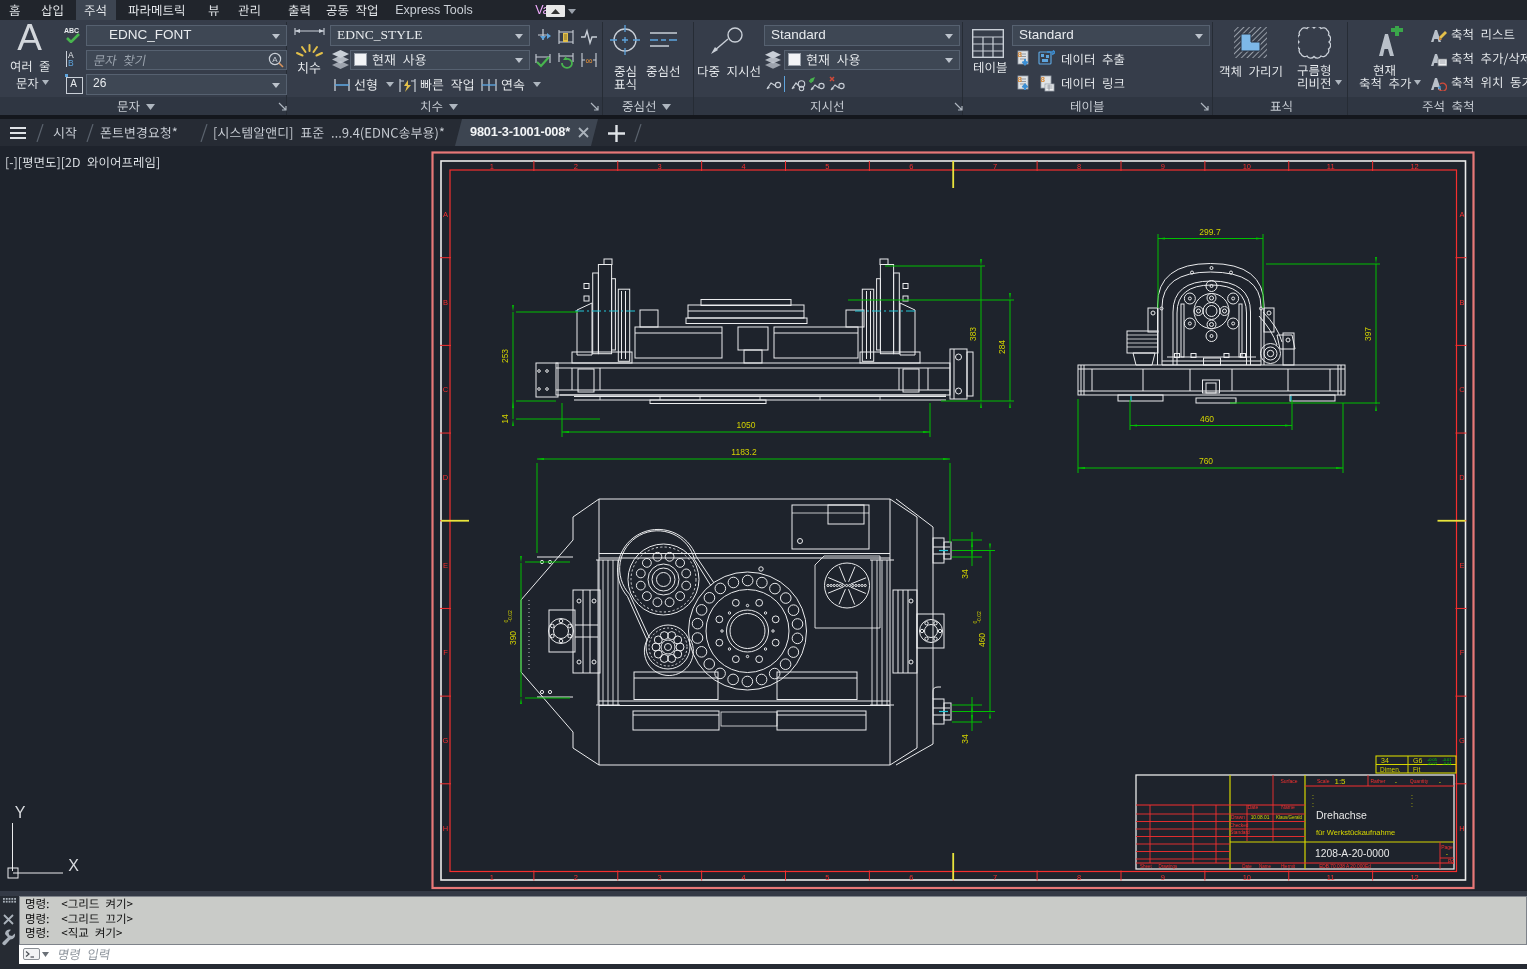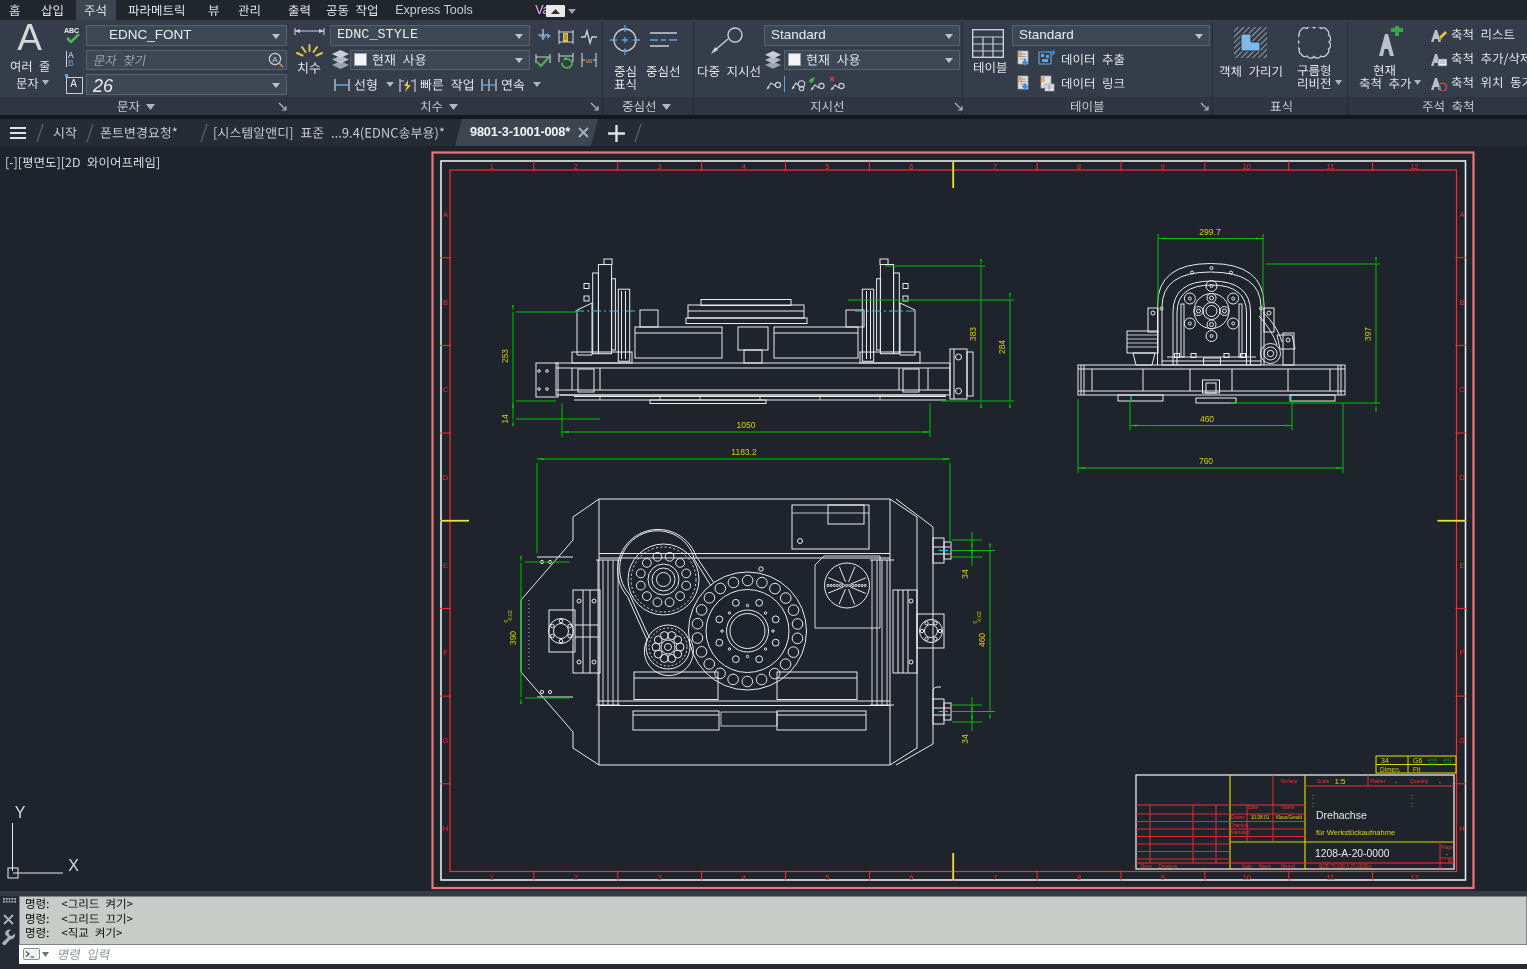--- a/index.html
+++ b/index.html
@@ -228,21 +228,21 @@
         <use href="#k24" x="2360"></use>
         <use href="#k25" x="3280"></use>
       </g>
     </svg>
     <svg style="position:absolute;left:268px;top:52px;" width="16" height="16" viewBox="0 0 16 16">
       <circle cx="7" cy="7" r="5.6" stroke="#c9cfd7" stroke-width="1.2" fill="none"></circle>
       <text x="7" y="10" font-size="8" fill="#c9cfd7" text-anchor="middle" font-family="Liberation Sans">A</text>
       <path d="M11 11 L15 15" stroke="#d9935c" stroke-width="1.6"></path>
     </svg>
     <div style="position:absolute;left:86px;top:74px;width:201px;height:21px;background:#3e4754;border:1px solid #566170;box-sizing:border-box;"></div>
-    <div style="position:absolute;top:77.075px;left:93px;font-family:'Liberation Sans',sans-serif;font-size:18px;color:#e8ebee;white-space:pre;line-height:1;font-style:italic;">26</div>
+    <div style="position:absolute;top:77.075px;left:93px;font-family:'Liberation Sans',sans-serif;font-size:12px;color:#e8ebee;white-space:pre;line-height:1;">26</div>
     <svg style="position:absolute;left:272px;top:82.5px;" width="8" height="5" viewBox="0 0 8 5">
       <path d="M0 0 L8 0 L4 5 Z" fill="#bcc3cc"></path>
     </svg>
     <svg style="position:absolute;left:116.5px;top:98.0px;overflow:visible" width="23" height="19" fill="#c9ced5">
       <g transform="translate(0,13.12) scale(0.012500,-0.012500)">
         <use href="#k22" x="0"></use>
         <use href="#k23" x="920"></use>
       </g>
     </svg>
     <svg style="position:absolute;left:145.5px;top:104px;" width="9" height="6" viewBox="0 0 9 6">
@@ -262,21 +262,21 @@
         <path d="M29 26 L23.5 28.5"></path>
       </g>
     </svg>
     <svg style="position:absolute;left:297.0px;top:58.7px;overflow:visible" width="24" height="20" fill="#e8ebee">
       <g transform="translate(0,13.65) scale(0.013000,-0.013000)">
         <use href="#k26" x="0"></use>
         <use href="#k27" x="920"></use>
       </g>
     </svg>
     <div style="position:absolute;left:330px;top:25px;width:200px;height:21px;background:#3e4754;border:1px solid #566170;box-sizing:border-box;"></div>
-    <div style="position:absolute;top:28.075px;left:337px;font-family:Liberation Mono, monospace;font-size:13.5px;color:#e8ebee;white-space:pre;line-height:1;">EDNC_STYLE</div>
+    <div style="position:absolute;top:28.075px;left:337px;font-family:Liberation Serif, serif;font-size:13.5px;color:#e8ebee;white-space:pre;line-height:1;">EDNC_STYLE</div>
     <svg style="position:absolute;left:515px;top:33.5px;" width="8" height="5" viewBox="0 0 8 5">
       <path d="M0 0 L8 0 L4 5 Z" fill="#bcc3cc"></path>
     </svg>
     <svg style="position:absolute;left:332px;top:50px;" width="17" height="19" viewBox="0 0 17 19">
       <g fill="#c9cfd7">
         <path d="M8.5 0 L17 4 L8.5 8 L0 4 Z"></path>
         <path d="M8.5 5.5 L17 9.5 L8.5 13.5 L0 9.5 Z" opacity="0.85"></path>
         <path d="M8.5 11 L17 15 L8.5 19 L0 15 Z" opacity="0.7"></path>
       </g>
     </svg>

